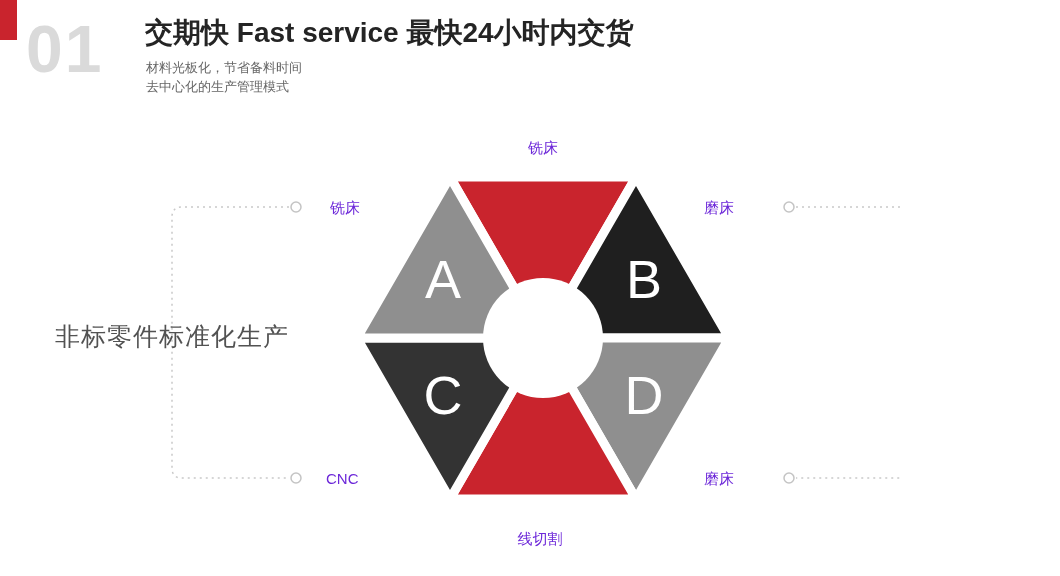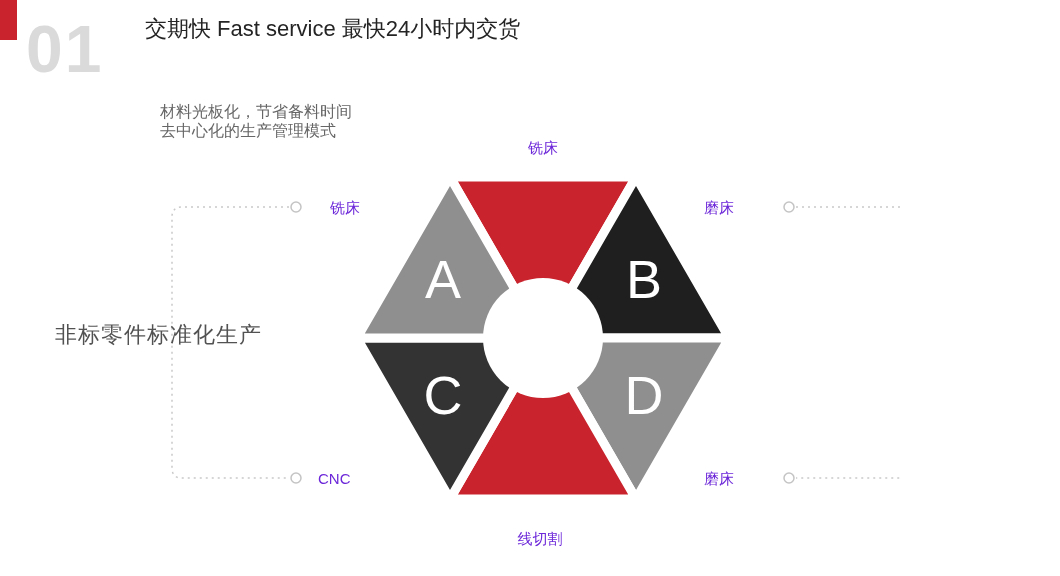--- a/index.html
+++ b/index.html
@@ -10,48 +10,48 @@
 
   .accent-block { position:absolute; left:0; top:0; width:17px; height:40px; background:#c9242d; }
 
   .index {
     position:absolute; left:26px; top:16px;
     font-size:66px; font-weight:700; color:#dadada; line-height:1; letter-spacing:2px;
   }
 
   .title {
     position:absolute; left:145px; top:14px;
-    font-size:22px; font-weight:400; color:#242424; white-space:nowrap;
+    font-size:28px; font-weight:700; color:#242424; white-space:nowrap;
   }
 
   .bullets {
-    position:absolute; left:160px; top:58px;
-    font-size:16px; color:#666666; line-height:19px;margin-top:44px;
+    position:absolute; left:146px; top:58px;
+    font-size:13px; color:#666666; line-height:19px;
   }
 
   .diagram-svg { position:absolute; left:0; top:0; width:1060px; height:576px; }
 
   polygon.seg { stroke:#ffffff; stroke-width:9; stroke-linejoin:round; }
   .hub { fill:#ffffff; }
   .letter { fill:#ffffff; font-size:54px; font-weight:400; text-anchor:middle;
             font-family:"Liberation Sans", sans-serif; }
 
   .bracket { fill:none; stroke:#c9c9c9; stroke-width:1.5; stroke-dasharray:2 4; }
   .node { fill:#ffffff; stroke:#c4c4c4; stroke-width:1.5; }
 
   .seg-label { position:absolute; font-size:15px; color:#6d28d9; white-space:nowrap; }
   .seg-label.center { transform:translateX(-50%); }
   .lbl-top    { left:543px; top:139px; }
   .lbl-ul     { left:330px; top:199px; }
   .lbl-ur     { left:704px; top:199px; }
-  .lbl-ll     { left:318px; top:470px; }
+  .lbl-ll     { left:326px; top:470px; }
   .lbl-lr     { left:704px; top:470px; }
   .lbl-bottom { left:540px; top:530px;text-align:center; }
 
-  .caption { position:absolute; font-size:22px; color:#525252; white-space:nowrap; letter-spacing:1px; }
+  .caption { position:absolute; font-size:25px; color:#525252; white-space:nowrap; letter-spacing:1px; }
   .caption.left  { left:55px;  top:320px; }
   .caption.right { left:840px; top:329px; }
 </style>
 </head>
 <body>
 
 <div class="slide">
 
   <div class="accent-block"></div>
 

